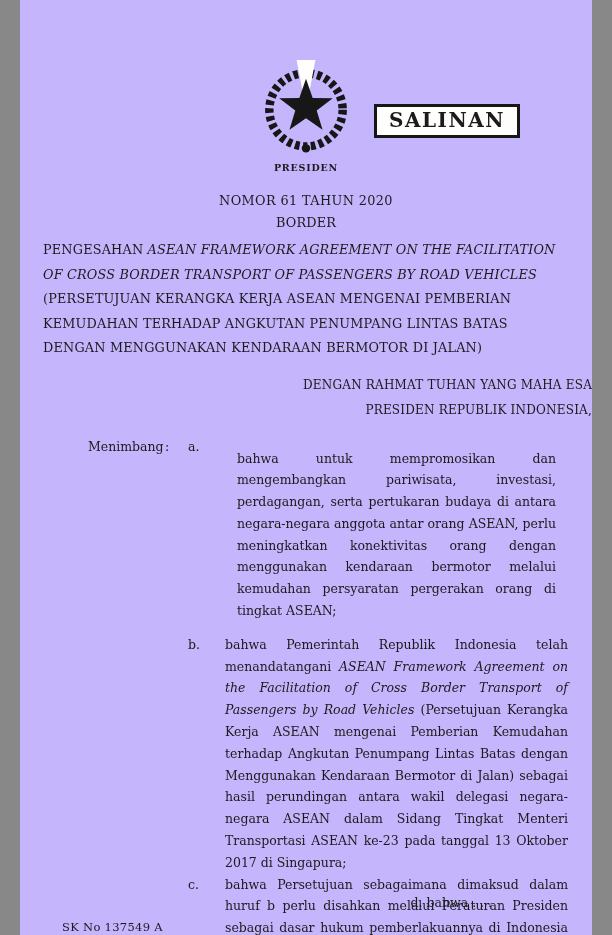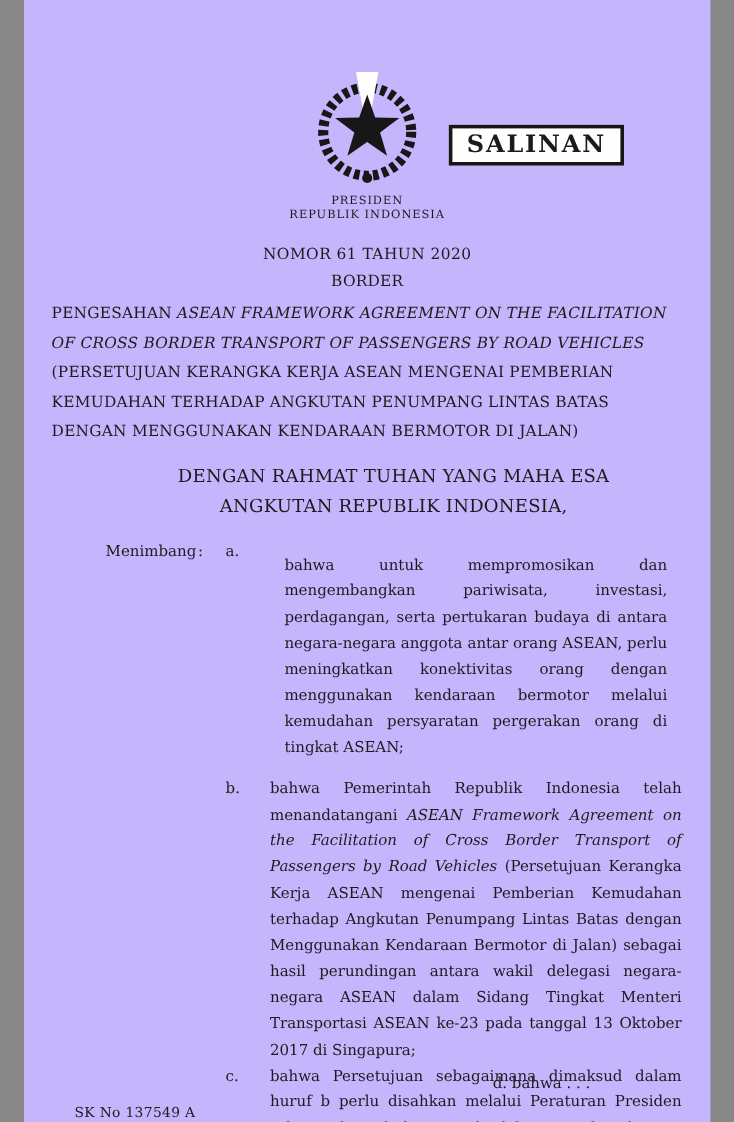--- a/index.html
+++ b/index.html
@@ -27,21 +27,21 @@
     letter-spacing: 1.5px;
     background: #fefefd;
   }
 
   
   .emblem-wrap { padding-top: 60px; text-align: center; }
   .letterhead {
     text-align: center;
     margin-top: 4px;
     font-size: 9.5px;
-    font-weight: normal;
+    font-weight: bold;
     line-height: 12px;
     letter-spacing: 0.8px;
   }
 
   
   .doc-title {
     text-align: center;
     margin-top: 16px;
     font-size: 12.8px;
     line-height: 21.5px;
@@ -53,23 +53,23 @@
     width: 526px;
     margin: 5px auto 12px auto;
     text-align: left;
     font-size: 12.8px;
     line-height: 24.5px;
     letter-spacing: 0.2px;
   }
   .italic { font-style: italic; }
 
   .invocation-block {
-    text-align: center;
+    text-align: right;
     margin-top: 9px;
-    font-size: 15px;
+    font-size: 12px;
     line-height: 25px;
     letter-spacing: 0.2px;
     margin-left: 44px;
   }
 
   
   .consider {
     display: flex;
     margin: 13px 0 0 68px;
     font-size: 12.5px;
@@ -107,33 +107,32 @@
     <svg width="94" height="94" viewBox="0 0 100 100" aria-hidden="true">
       <circle cx="50" cy="53" r="39" fill="none" stroke="#171717" stroke-width="9" stroke-dasharray="5 3.5"></circle>
       <polygon points="50,53 40,0 60,0" fill="#fefefd"></polygon>
       <polygon points="50,20 57.1,40.3 78.5,40.7 61.4,53.7 67.6,74.3 50,62 32.4,74.3 38.6,53.7 21.5,40.7 42.9,40.3" fill="#171717"></polygon>
       <circle cx="50" cy="94" r="4.5" fill="#171717"></circle>
     </svg>
   </div>
 
   <div class="letterhead">
     <div>PRESIDEN</div>
-    <div>REPUBLIK INDONESIA</div>
   </div>
 
   <div class="doc-title">
     <div class="t2">NOMOR 61 TAHUN 2020</div>
     <div class="t3">BORDER</div>
   </div>
 
   <div class="subject"><span>PENGESAHAN </span><span class="italic">ASEAN FRAMEWORK AGREEMENT ON THE FACILITATION OF CROSS BORDER TRANSPORT OF PASSENGERS BY ROAD VEHICLES</span><span> (PERSETUJUAN KERANGKA KERJA ASEAN MENGENAI PEMBERIAN KEMUDAHAN TERHADAP ANGKUTAN PENUMPANG LINTAS BATAS DENGAN MENGGUNAKAN KENDARAAN BERMOTOR DI JALAN)</span></div>
 
   <div class="invocation-block">
     <div>DENGAN RAHMAT TUHAN YANG MAHA ESA</div>
-    <div>ANGKUTAN REPUBLIK INDONESIA,</div>
+    <div>PRESIDEN REPUBLIK INDONESIA,</div>
   </div>
 
   <div class="consider">
     <div class="c-label">Menimbang</div>
     <div class="c-colon">:</div>
     <div class="c-items">
 
       <div class="item">
         <span class="i-letter">a.</span>
         <p class="i-text" style="margin:12px"><span>bahwa untuk mempromosikan dan mengembangkan pariwisata, investasi, perdagangan, serta pertukaran budaya di antara negara-negara anggota antar orang ASEAN, perlu meningkatkan konektivitas orang dengan menggunakan kendaraan bermotor melalui kemudahan persyaratan pergerakan orang di tingkat ASEAN;</span><span class="italic"></span><span></span></p>

